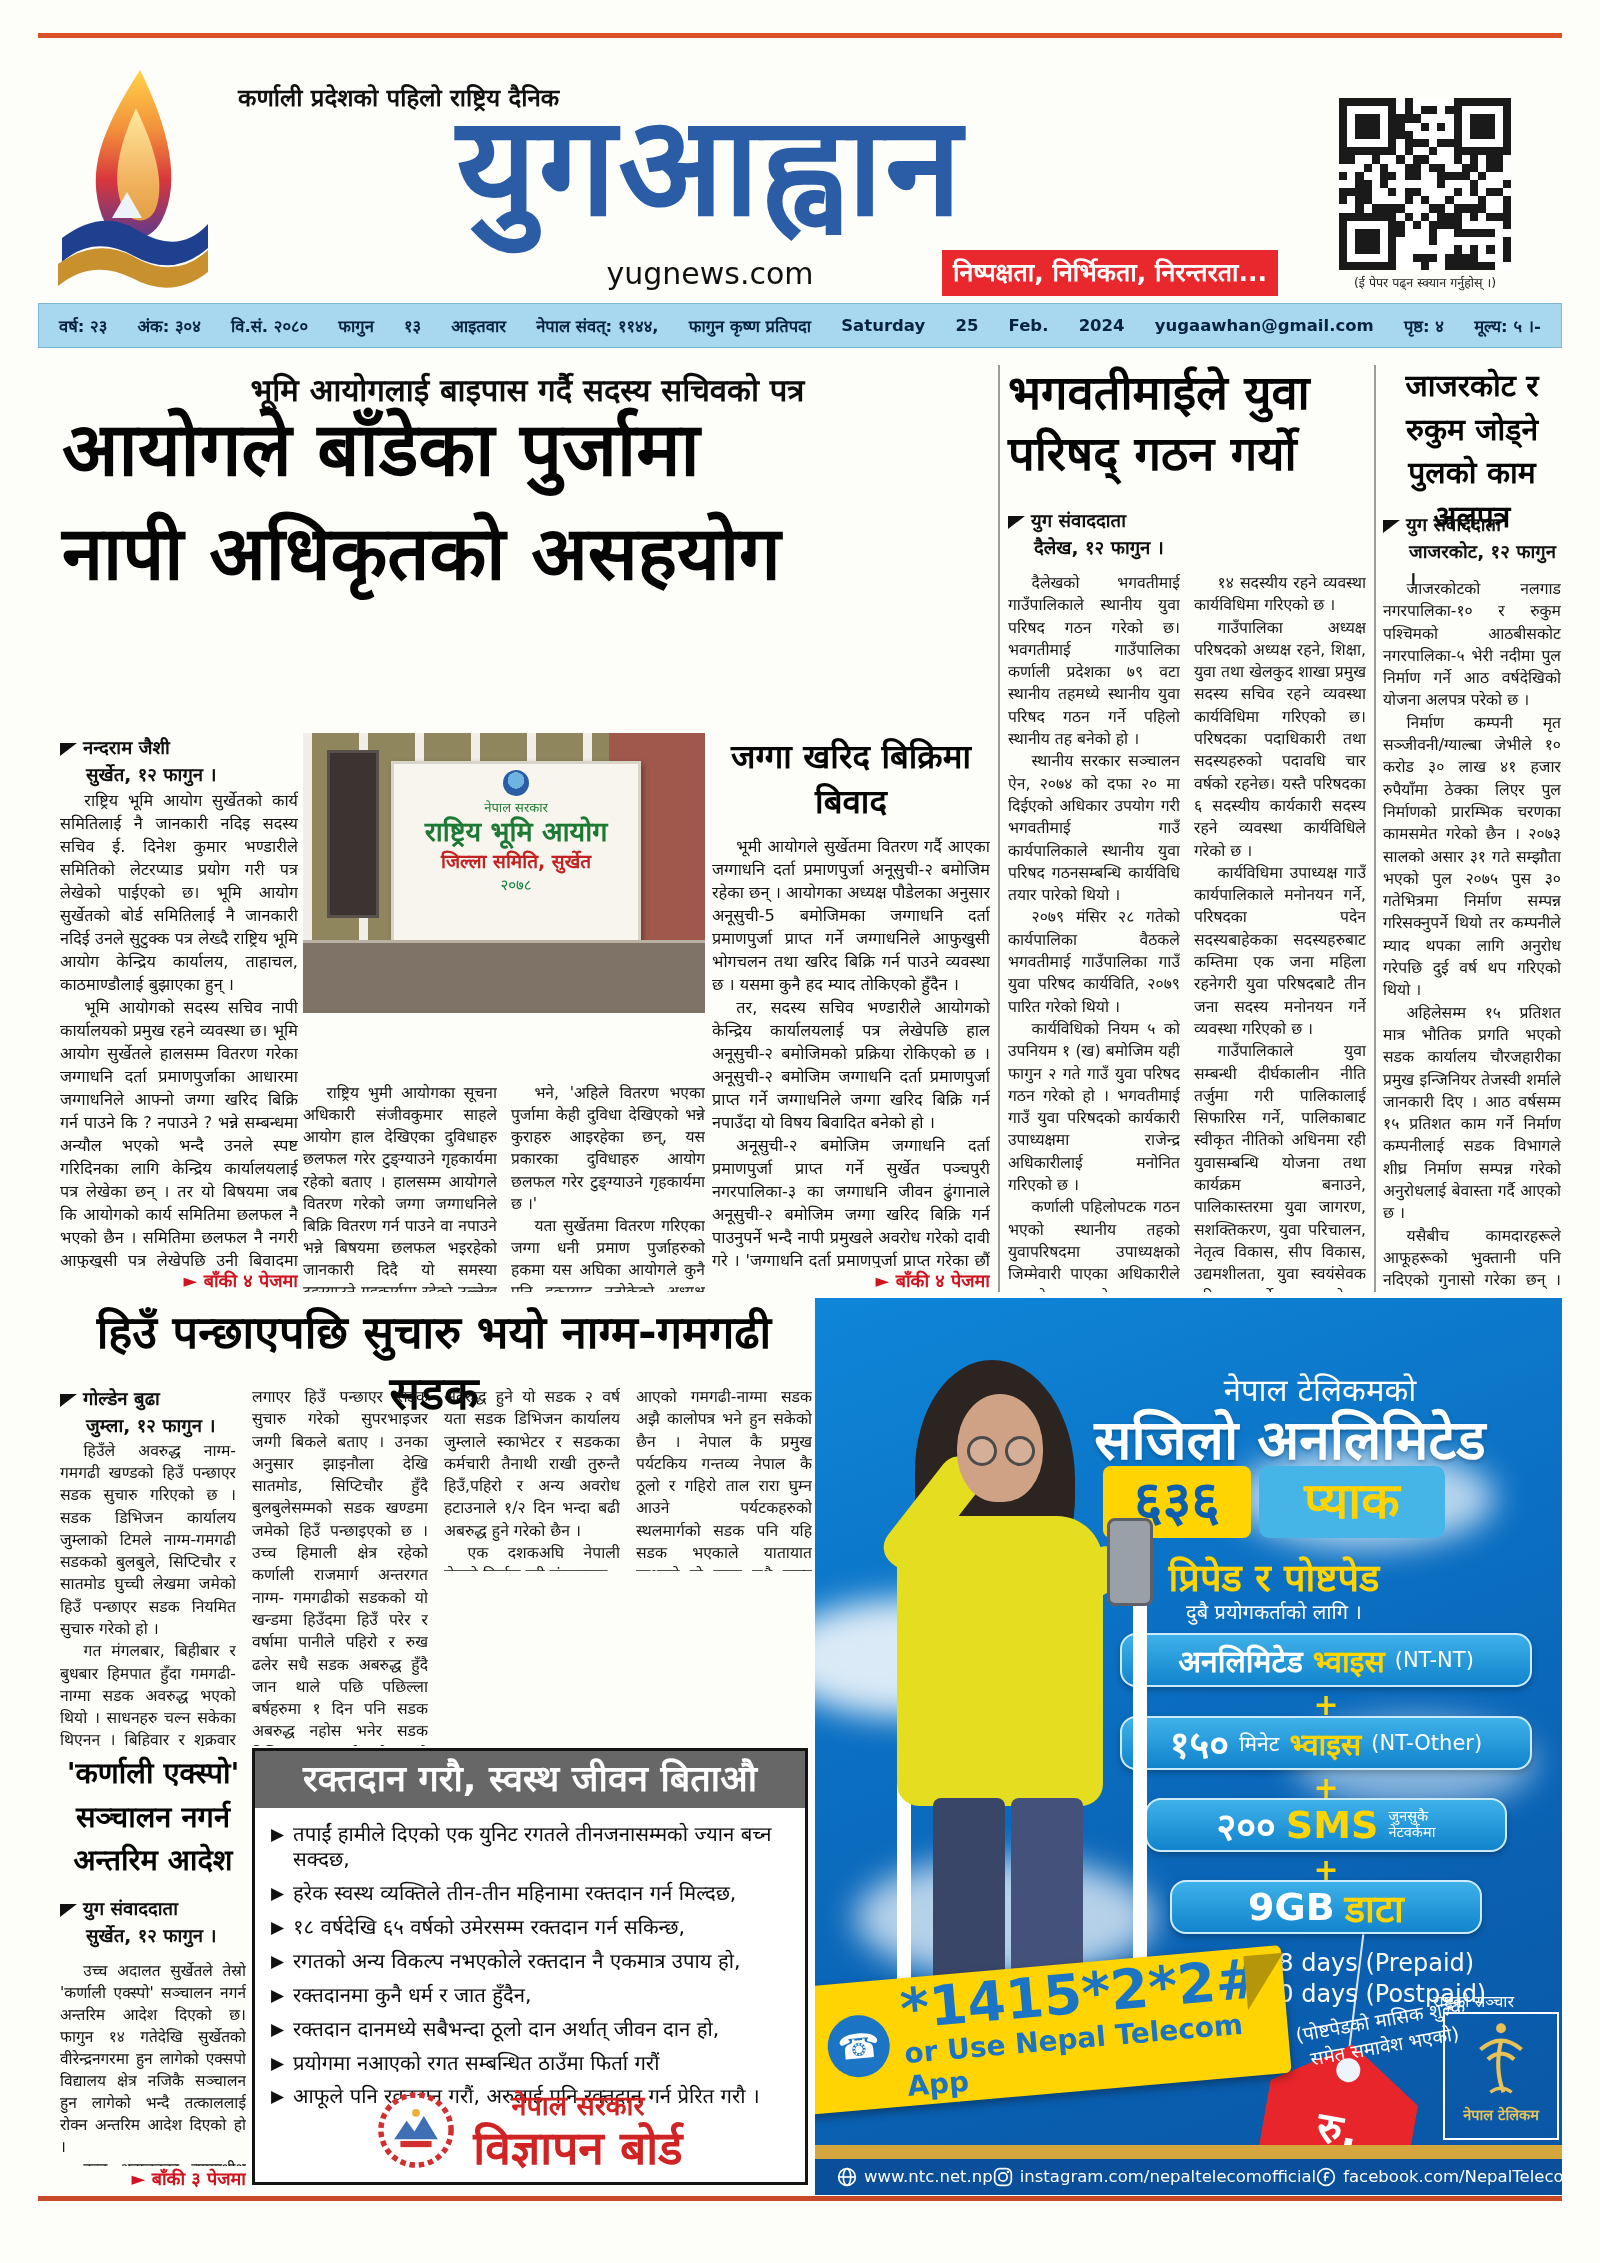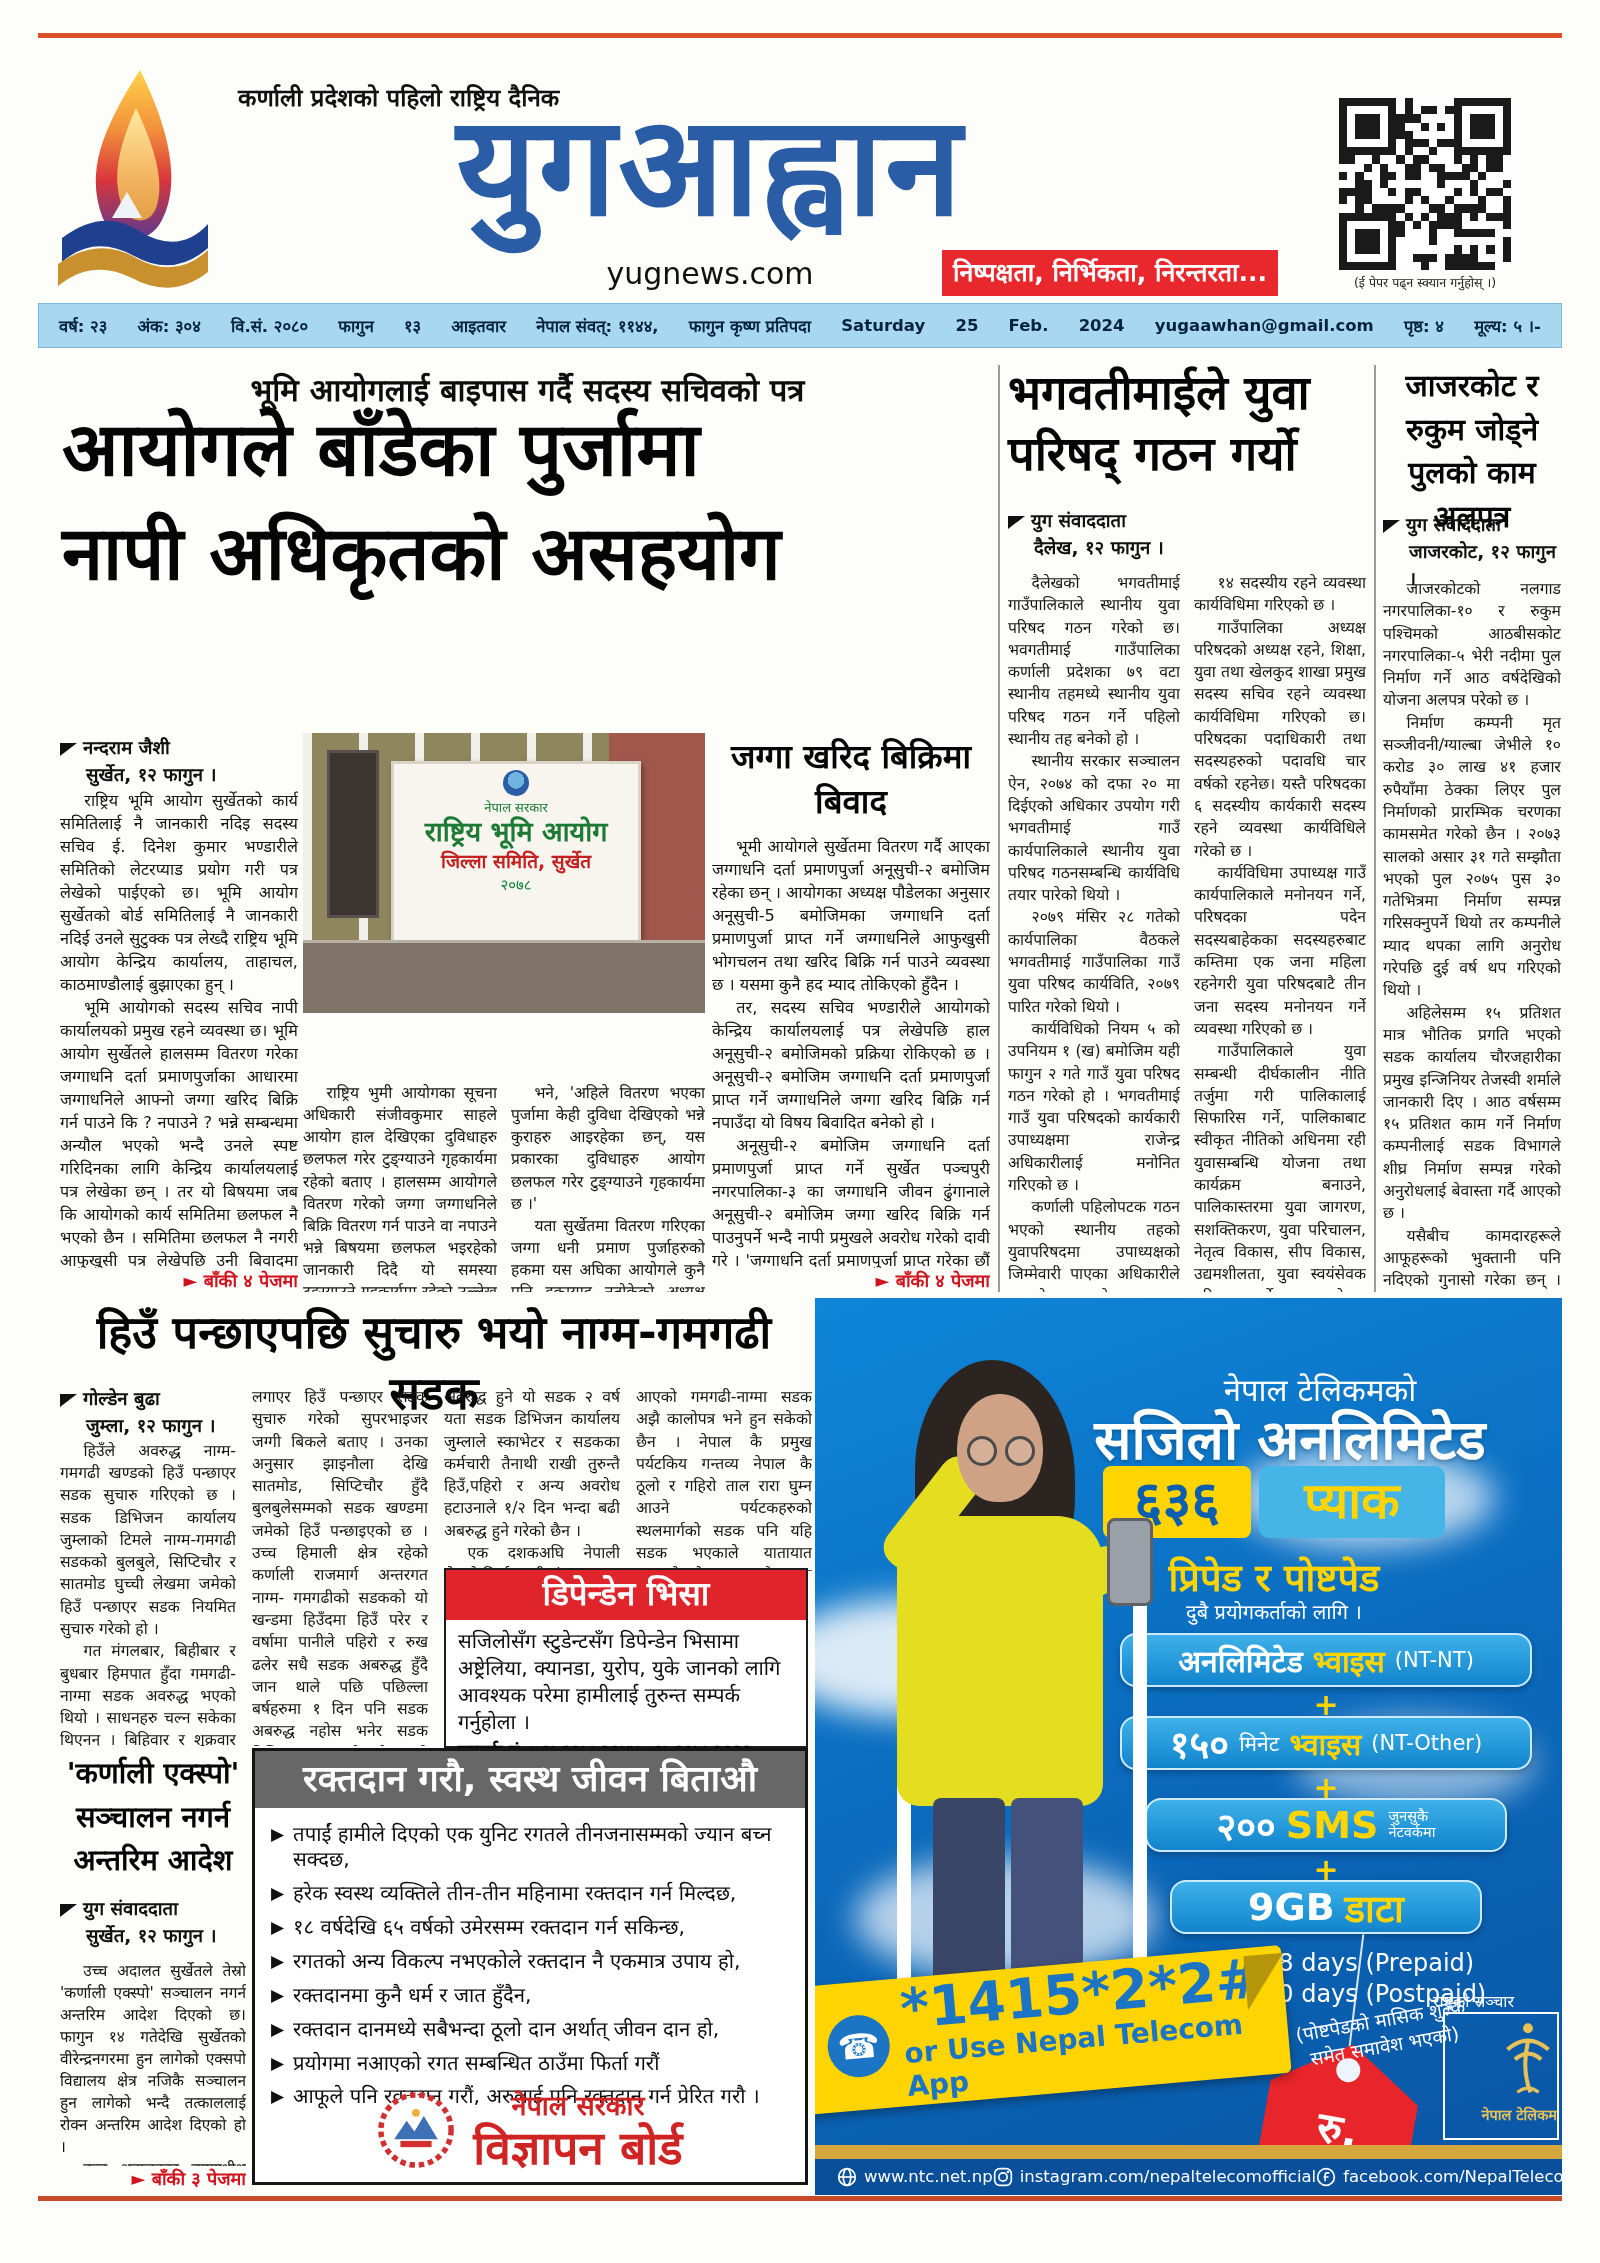--- a/index.html
+++ b/index.html
@@ -143,21 +143,21 @@
   .wm-phone { left:292px; top:220px; width:46px; height:88px; background:#9aa0a8; border:3px solid #5d6167; border-radius:8px; }
   .wm-leg { left:118px; top:500px; width:72px; height:195px; background:#3a4668; border-radius:8px; }
   .wm-leg2 { left:196px; background:#44517a; }
   .t-banner { left:-14px; top:668px; width:486px; height:128px; background:#ffd400; border-radius:6px; transform:rotate(-5deg); box-shadow:0 4px 10px rgba(0,0,0,.35); display:flex; align-items:center; padding-left:26px; gap:14px; }
   .t-banner .fold { position:absolute; right:-2px; top:8px; width:0; height:0; border-top:54px solid #b5950a; border-right:40px solid transparent; }
   .t-phone-ic { width:62px; height:62px; border-radius:50%; background:#1b74c4; color:#fff; font-size:34px; text-align:center; line-height:62px; flex:0 0 62px; }
   .t-ussd { color:#1b74c4; font-weight:800; font-size:55px; line-height:1.0; }
   .t-ussd-sub { color:#1b74c4; font-weight:700; font-size:28px; }
   .t-note { left:475px; top:710px; width:185px; text-align:center; color:#fff; font-size:19px; line-height:1.35; transform:rotate(-10deg); }
   .t-slogan { left:618px; top:692px; width:134px; text-align:left; color:#fff; font-size:16px; }
-  .t-logobox { left:628px; top:714px; width:116px; height:128px; border:2px solid #fff; text-align:right; padding-top:6px; }
+  .t-logobox { left:628px; top:714px; width:116px; height:128px; border:2px solid #fff; text-align:center; padding-top:6px; }
   .t-logotext { color:#e7c258; font-size:14.5px; font-weight:700; margin-top:2px; }
   .t-goldstripe { left:0; top:847px; width:747px; height:14px; background:#d6a63e; }
   .t-footer { left:0; top:861px; width:747px; height:36px; background:#0a4f9a; display:flex; align-items:center; justify-content:space-between; padding:0 22px; }
   .t-footer .fitem { display:flex; align-items:flex-start; gap:7px; color:#fff; font-size:16.5px; }
 
   .ic-svg { display:block; }
 </style>
 </head>
 <body>
 
@@ -481,28 +481,20 @@
       <p style="text-indent:0">अवरुद्ध हुने यो सडक २ वर्ष यता सडक डिभिजन कार्यालय जुम्लाले स्काभेटर र सडकका कर्मचारी तैनाथी राखी तुरुन्तै हिउँ,पहिरो र अन्य अवरोध हटाउनाले १/२ दिन भन्दा बढी अबरुद्ध हुने गरेको छैन ।</p>
       <p>एक दशकअघि नेपाली सेनाले निर्माण गरी संचालनमा</p>
     </div>
   </div>
   <div class="abs s4c s4c4">
     <div class="nt">
       <p style="text-indent:0">आएको गमगढी-नाग्मा सडक अझै कालोपत्र भने हुन सकेको छैन । नेपाल कै प्रमुख पर्यटकिय गन्तव्य नेपाल कै ठूलो र गहिरो ताल रारा घुम्न आउने पर्यटकहरुको स्थलमार्गको सडक पनि यहि सडक भएकाले यातायात साधनले यो खण्ड सधै व्यस्त हुने गर्दछ ।</p>
     </div>
   </div>
 
-  <div class="abs visa">
-    <div class="visa-head">डिपेन्डेन भिसा</div>
-    <div class="visa-body">सजिलोसँग स्टुडेन्टसँग डिपेन्डेन भिसामा अष्ट्रेलिया, क्यानडा, युरोप, युके जानको लागि आवश्यक परेमा हामीलाई तुरुन्त सम्पर्क गर्नुहोला ।</div>
-    <div class="visa-contact">
-      <span>सम्पर्क नं.:</span>
-      <span>९७६९७७२९४४, ९७६९७७२९२३</span>
-    </div>
-  </div>
 
   <div class="abs s5">
     <h2>'कर्णाली एक्स्पो' सञ्चालन नगर्न अन्तरिम आदेश</h2>
   </div>
   <div class="abs byline s5-byline">
     <span class="tri"></span><span>युग संवाददाता</span>
     <div class="place">सुर्खेत, १२ फागुन ।</div>
   </div>
   <div class="abs s5body">
     <div class="nt">

